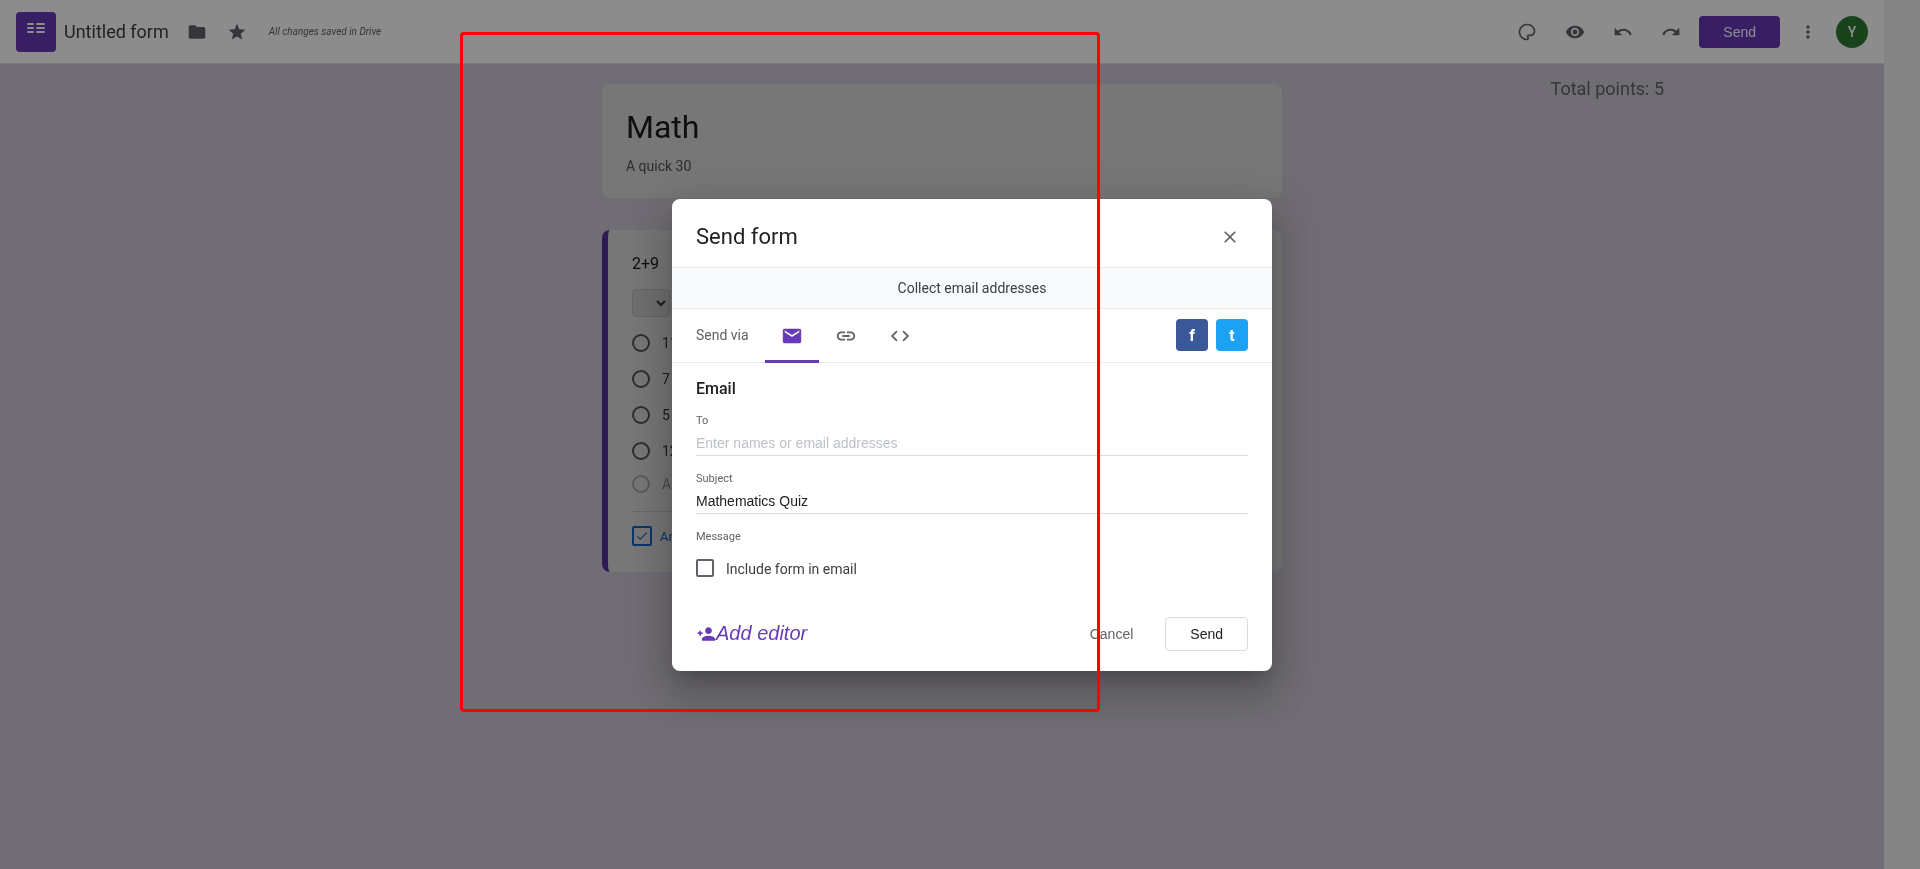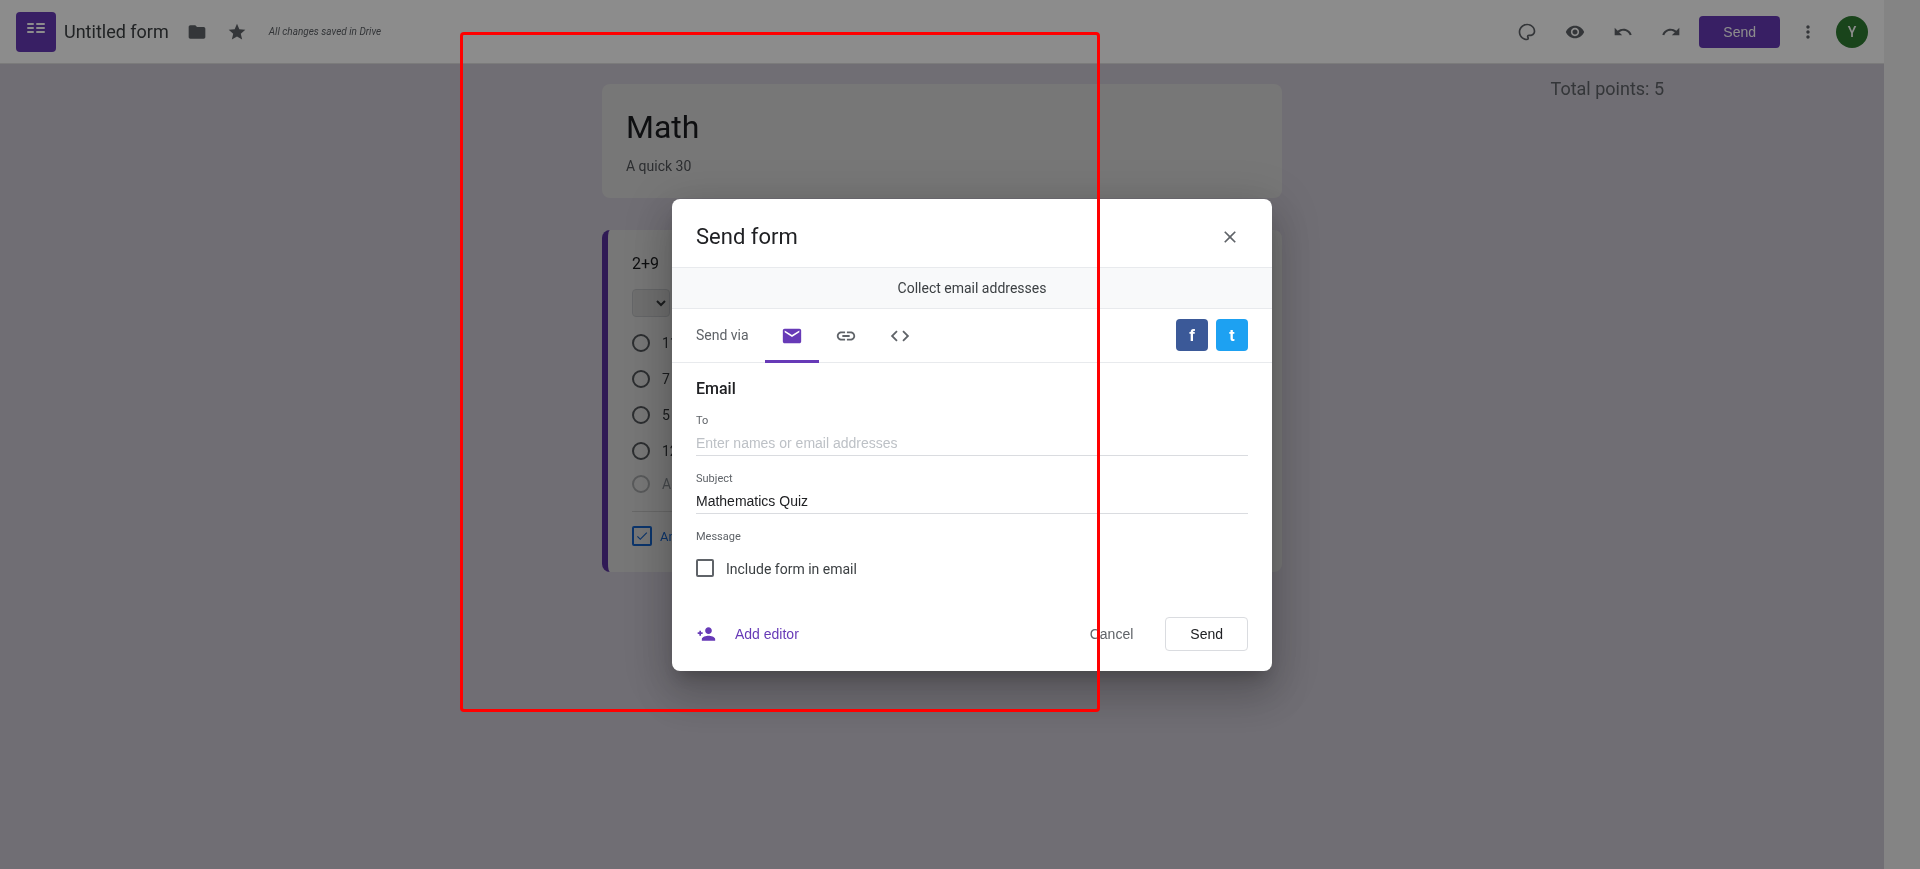--- a/index.html
+++ b/index.html
@@ -348,27 +348,28 @@
     
     .dialog-footer {
       display: flex;
       align-items: center;
       padding: 8px 24px 20px;
       justify-content: space-between;
     }
     .add-editor-btn {
       display: flex;
       align-items: center;
-      gap: 19px;
+      gap: 0;
       color: #673ab7;
-      font-size: 14px;
+      font-size: 20px;
       font-weight: 500;
       cursor: pointer;
       border: none;
       background: none;
+      font-style: italic;
     }
     .footer-actions {
       display: flex;
       gap: 8px;
     }
     .cancel-btn {
       padding: 8px 24px;
       border: none;
       background: none;
       color: #5f6368;

